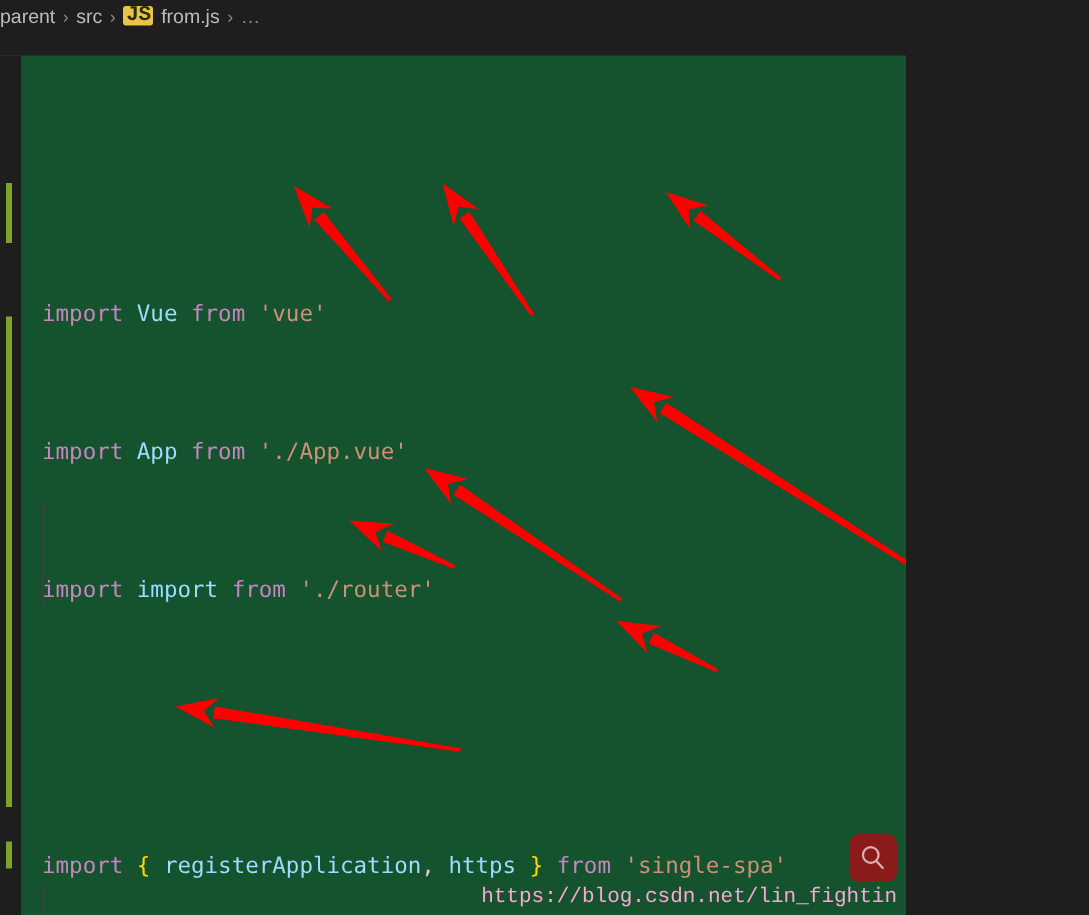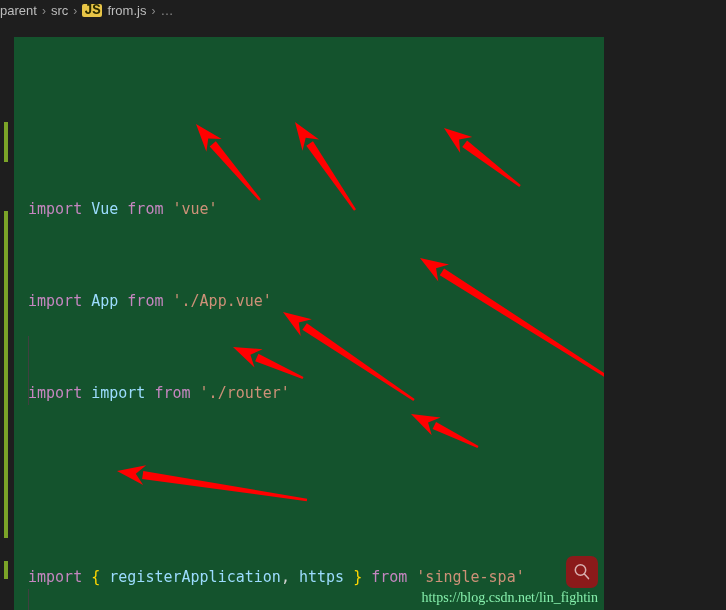--- a/index.html
+++ b/index.html
@@ -59,22 +59,22 @@
   #arrows{position:absolute;left:0;top:0;width:726px;height:610px;pointer-events:none;}
 
   
   .wm{position:absolute;right:6px;bottom:4px;text-align:right;}
   .wm-badge{
     width:32px;height:32px;border-radius:7px;background:#8b1a1a;
     display:inline-flex;align-items:center;justify-content:center;
     margin-bottom:2px;
   }
   .wm-text{
-    font-family:Liberation Serif, serif;
-    font-size:14px;color:#86efac;white-space:nowrap;
+    font-family:Liberation Mono, monospace;
+    font-size:14px;color:#f9a8d4;white-space:nowrap;
   }
 </style>
 </head>
 <body>
 
 <div id="root">
 
   <div class="breadcrumb">
     <span class="bc-seg">parent</span>
     <span class="bc-sep">›</span>

